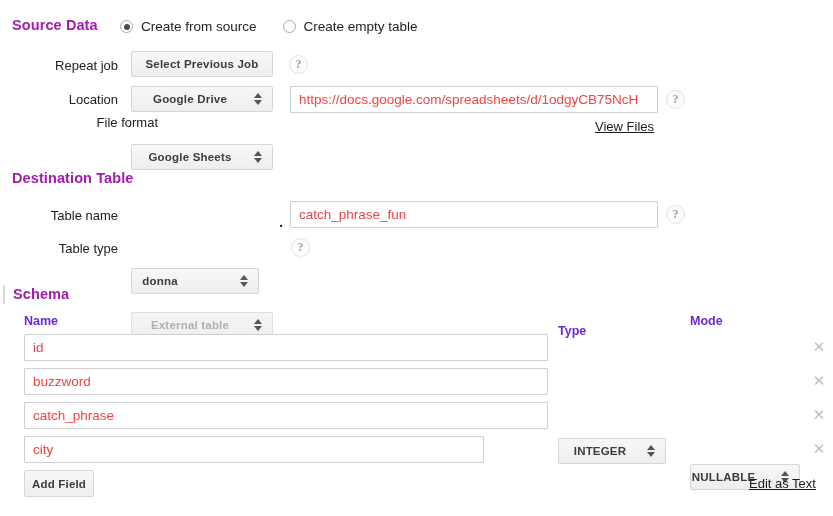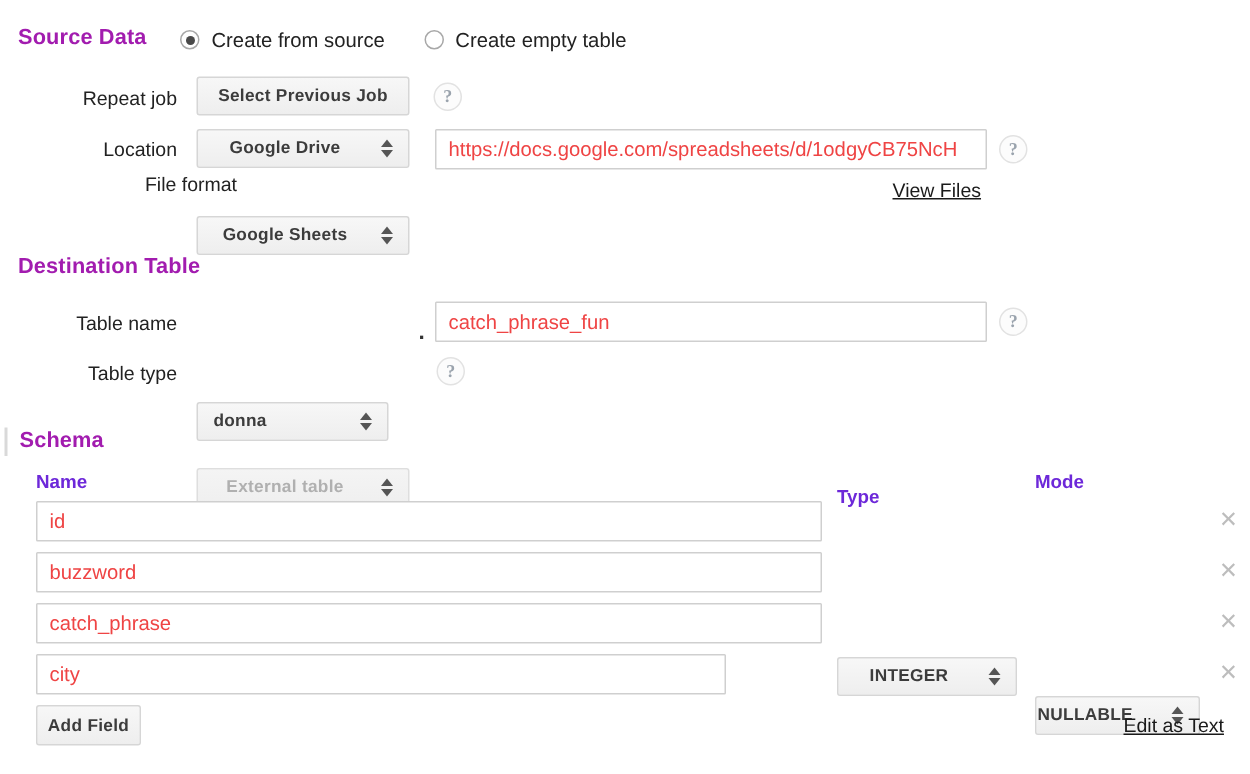--- a/index.html
+++ b/index.html
@@ -274,21 +274,21 @@
 <div class="abs help" style="left:291px; top:238px;">?</div>
 
 <div class="abs accent-bar" style="left:3px; top:285px; width:2px; height:19px;"></div>
 <div class="abs section-title" style="left:13px; top:286px;">Schema</div>
 
 <div class="abs col-head" style="left:24px; top:314px;">Name</div>
 <div class="abs col-head" style="left:558px; top:314px;margin-top:10px;">Type</div>
 <div class="abs col-head" style="left:690px; top:314px;">Mode</div>
 
 <div class="abs tinput" style="left:24px; top:334px; width:524px; height:27px;">id</div>
-<div class="abs sel" style="left:558px; top:334px; width:120px; height:26px;">
+<div class="abs sel" style="left:558px; top:334px; width:108px; height:26px;">
   <span class="sel-text">INTEGER</span>
   <span class="spinner">
       <i class="up"></i>
       <i class="down"></i>
     </span>
 </div>
 <div class="abs sel" style="left:690px; top:334px; width:110px; height:26px;gap:19px;">
   <span class="sel-text">NULLABLE</span>
   <span class="spinner">
       <i class="up"></i>

